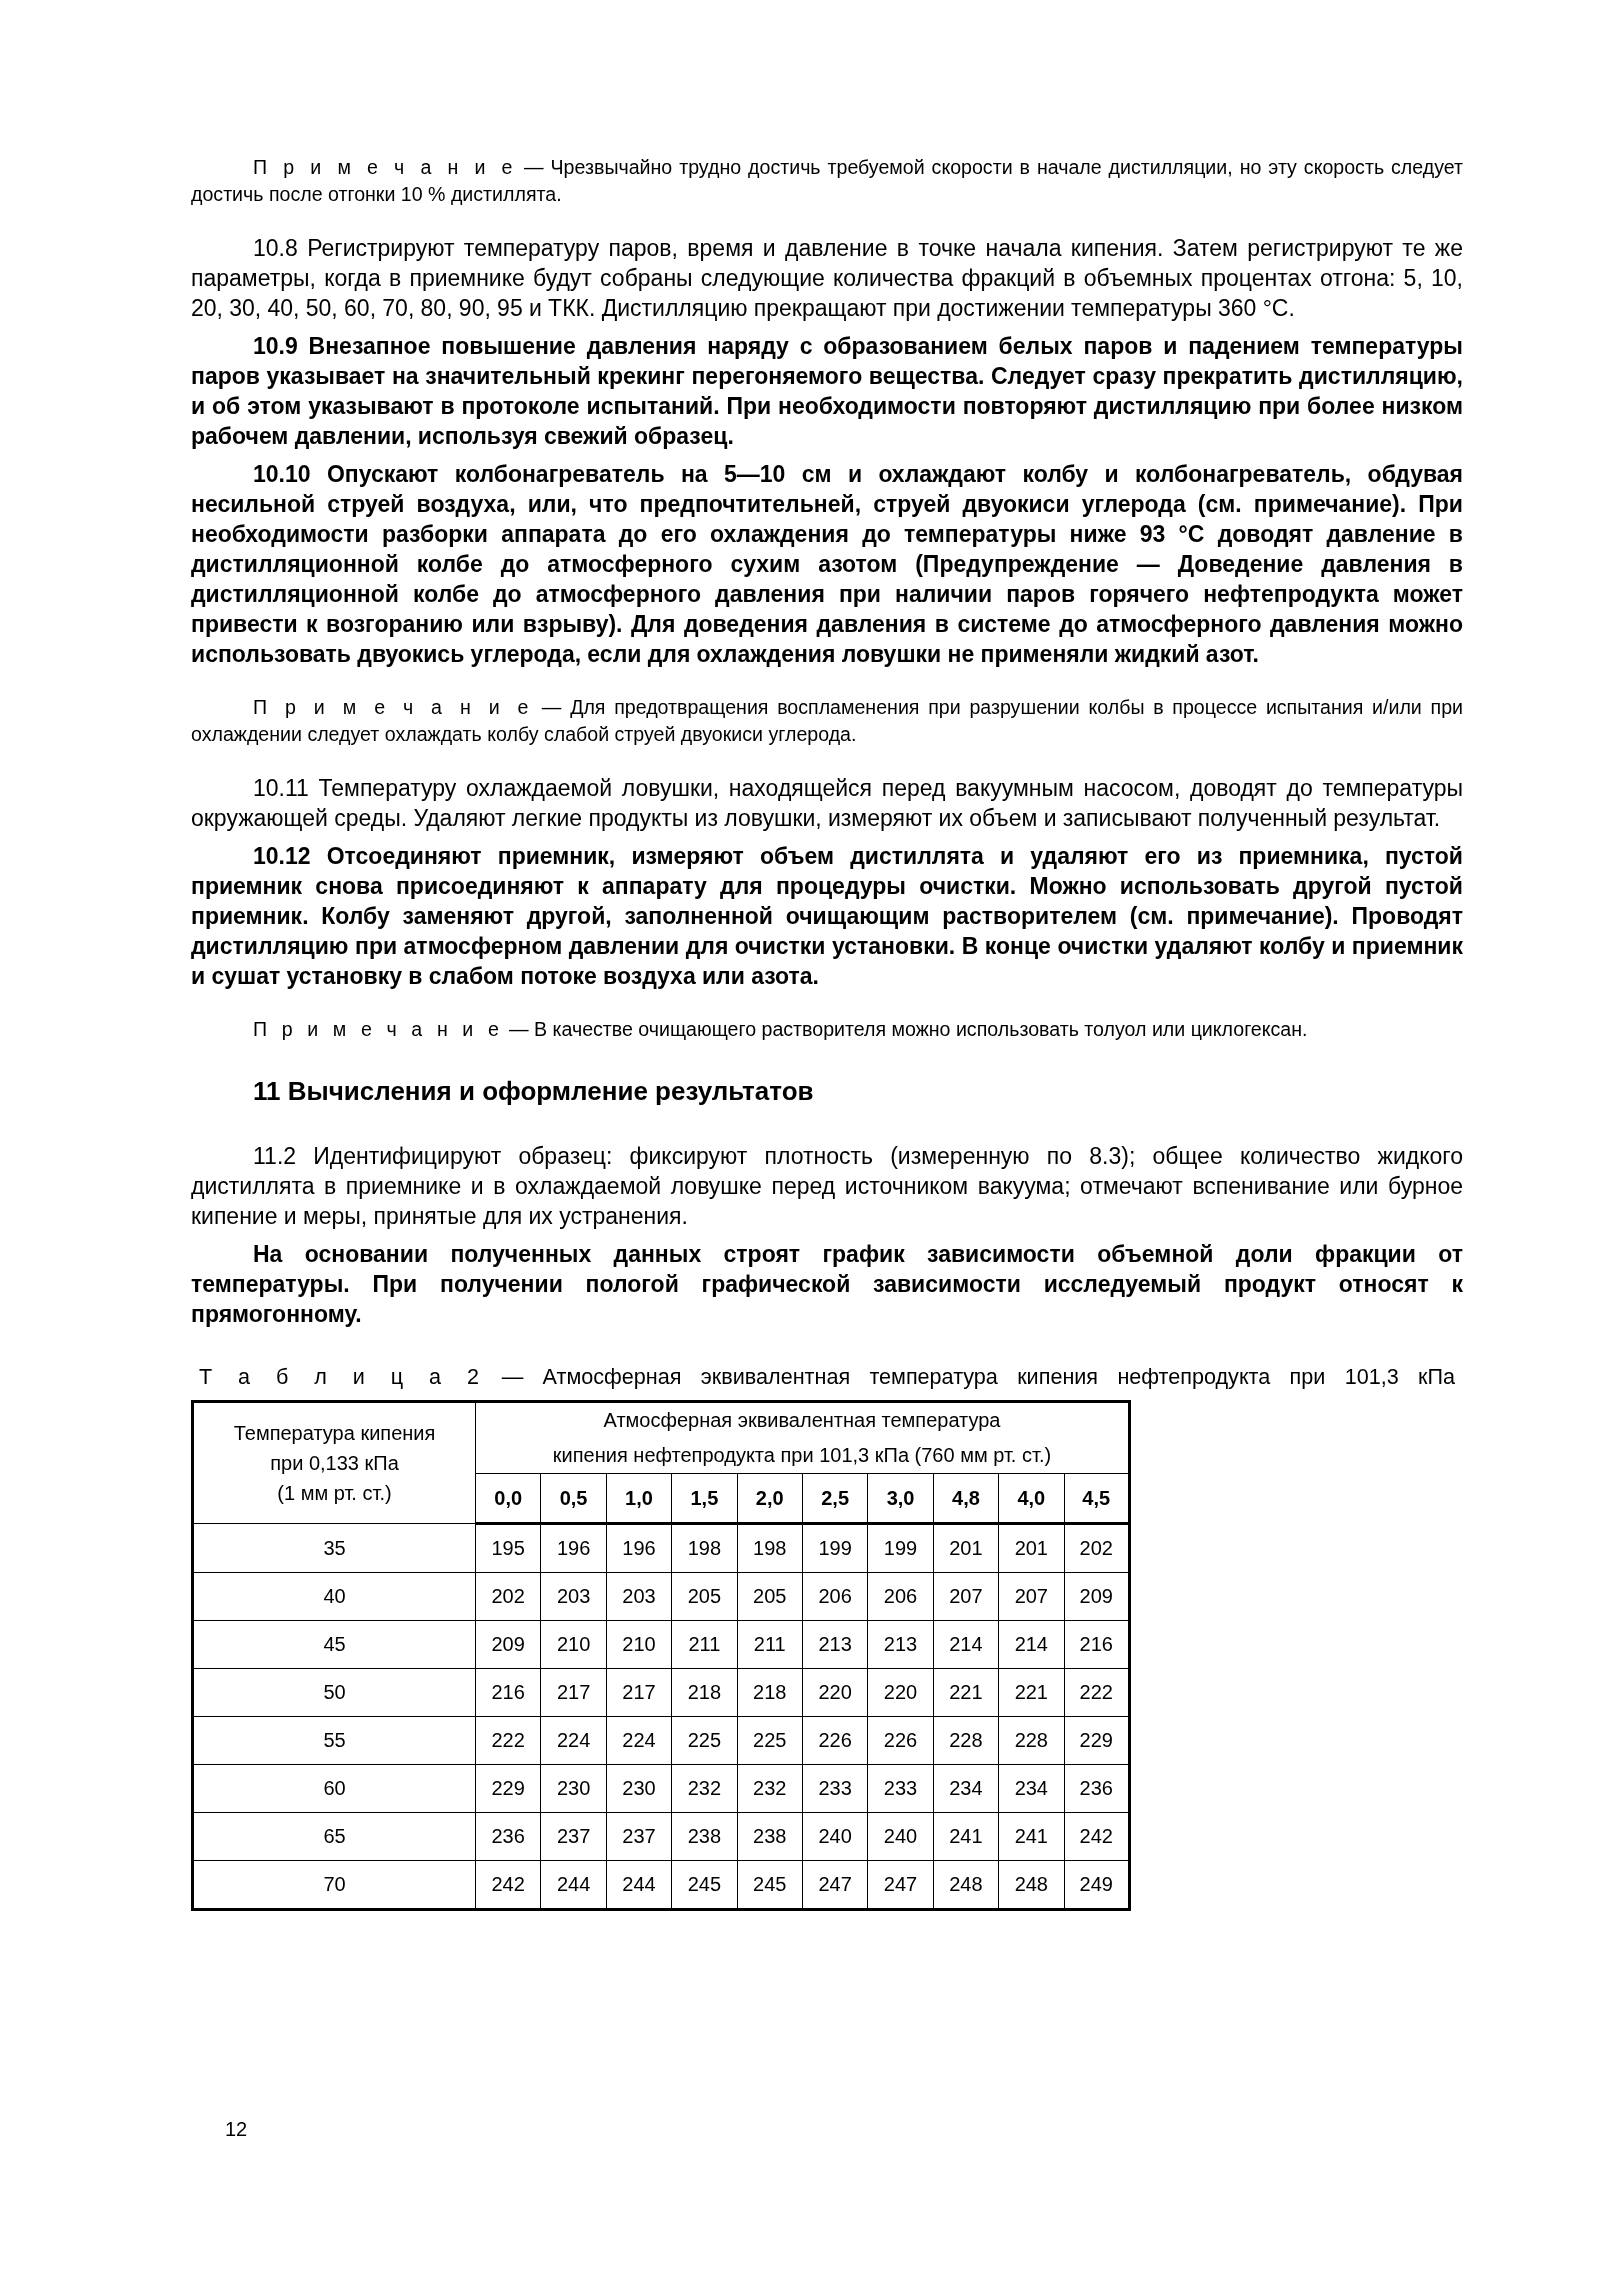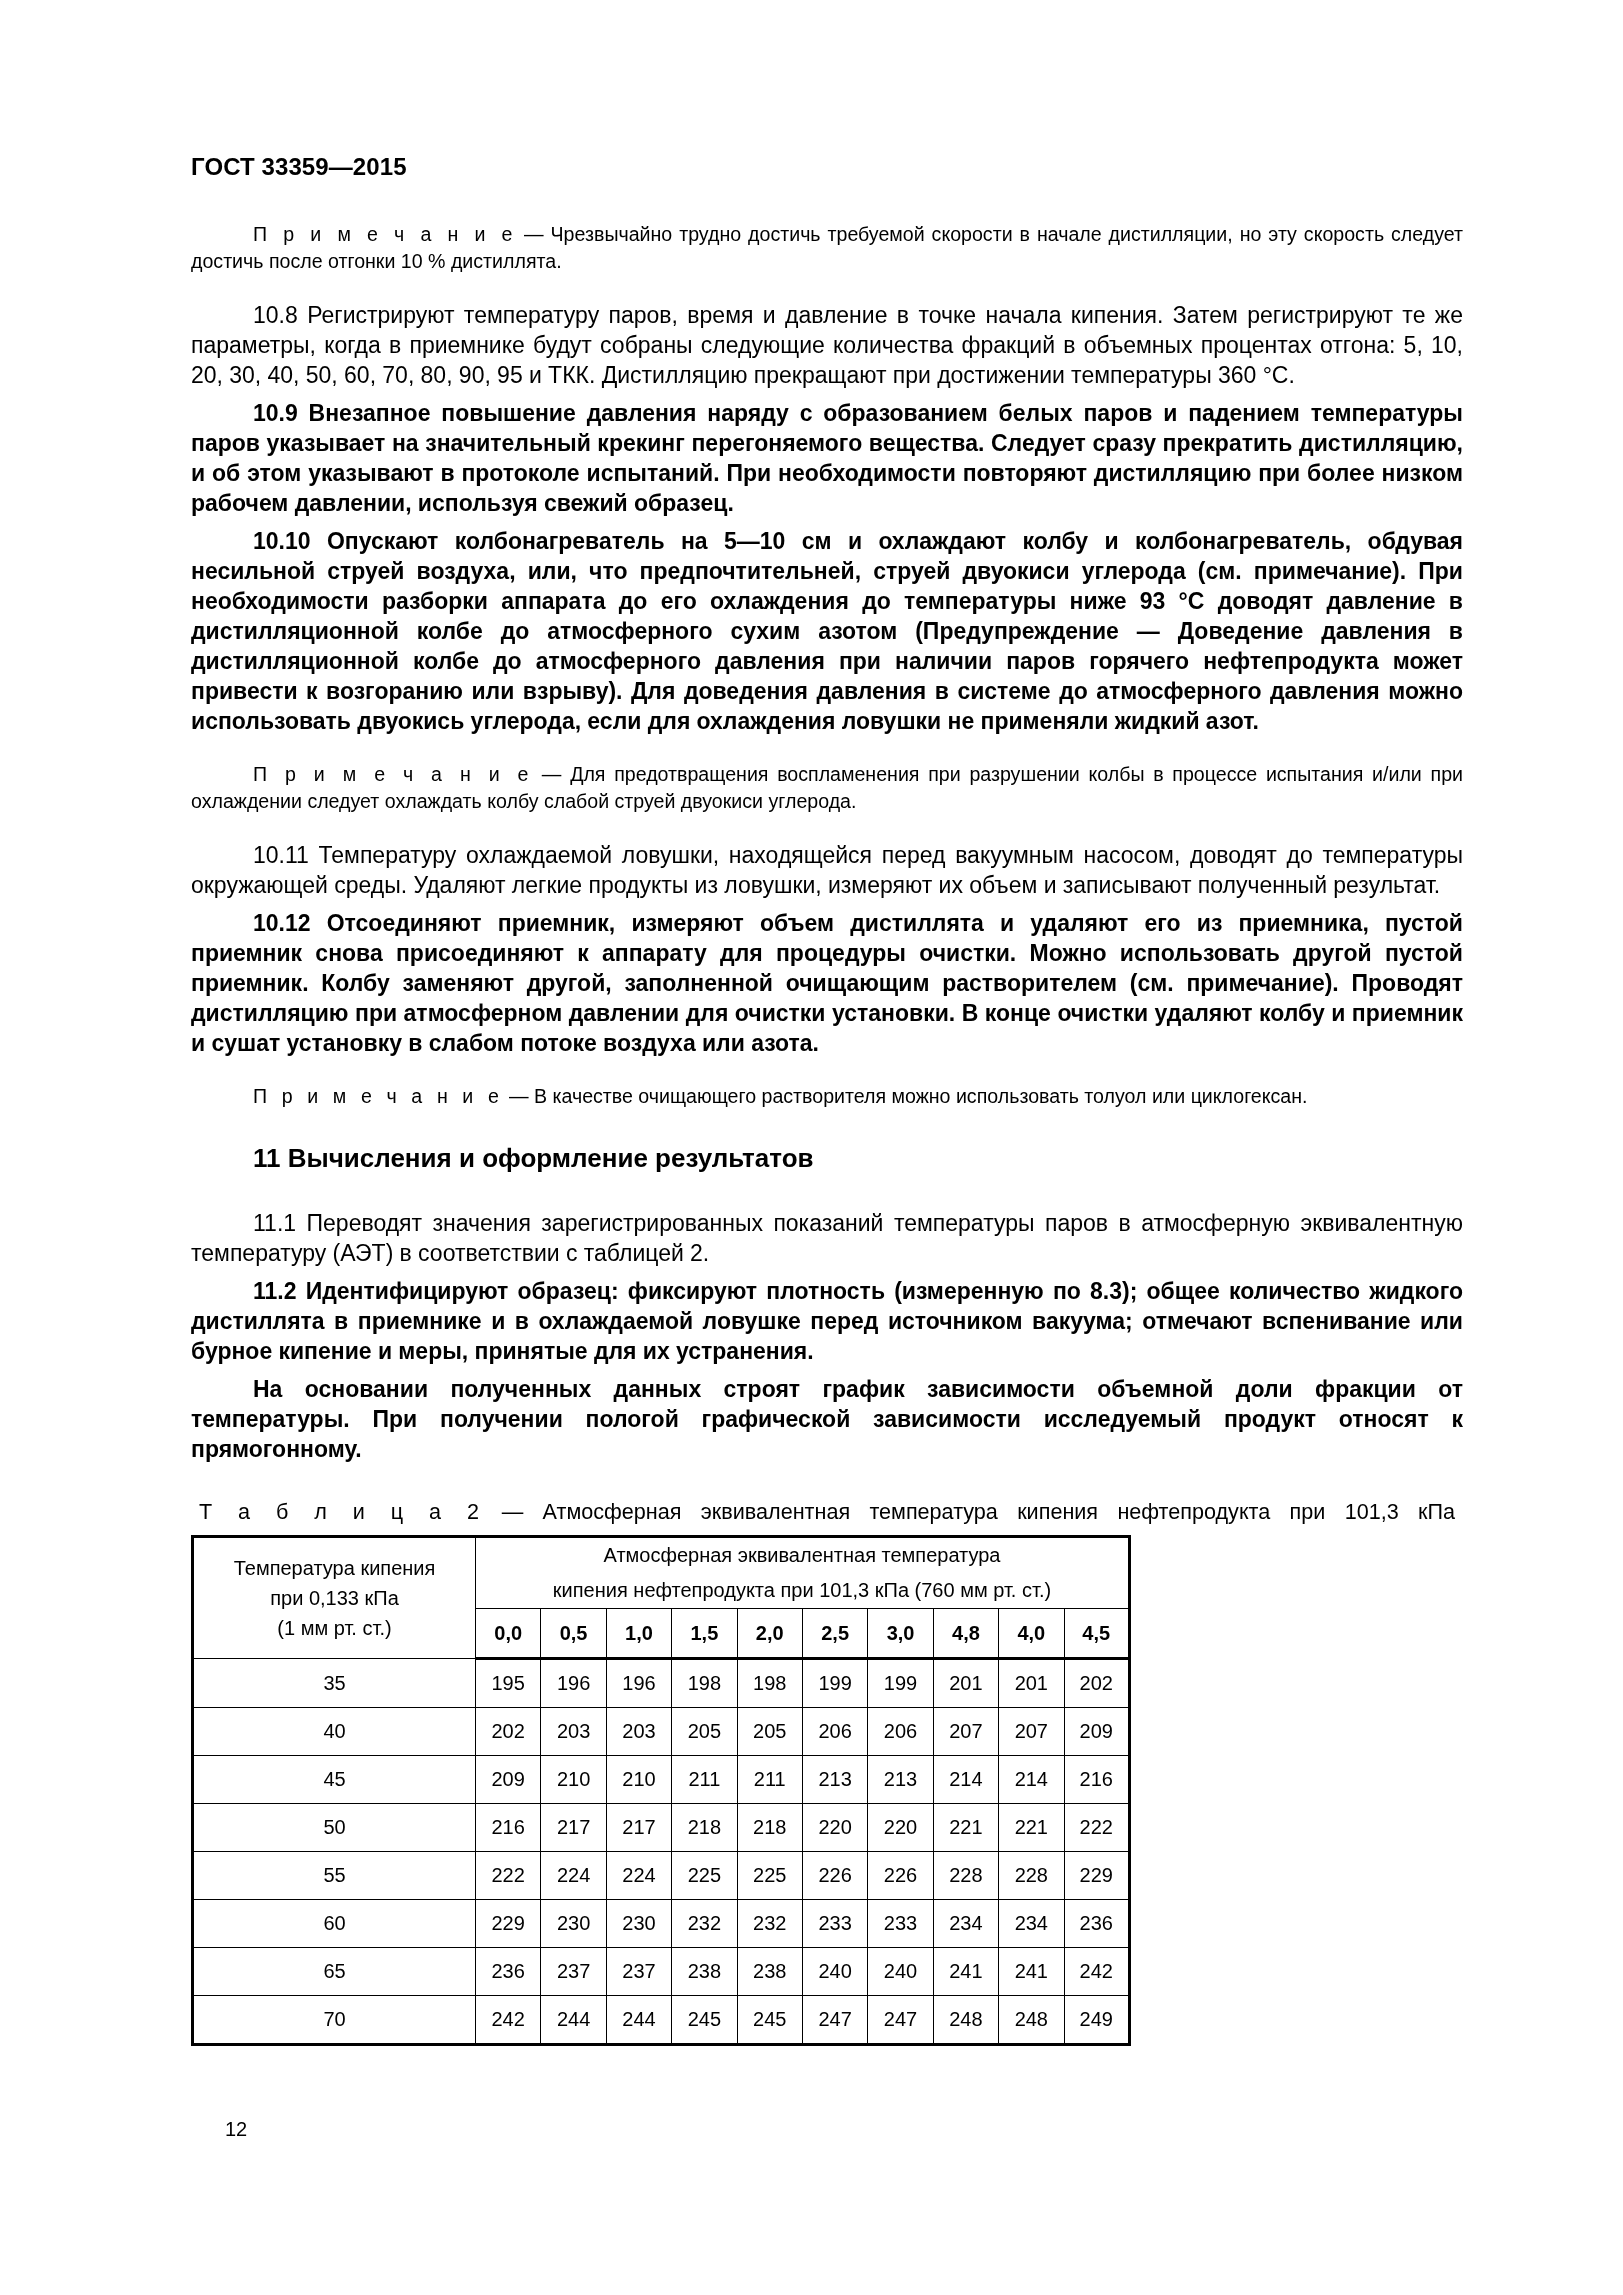--- a/index.html
+++ b/index.html
@@ -128,21 +128,20 @@
     margin-left: 23px;
   }
 </style>
 </head>
 <body>
 
 <div class="page">
 
   <div class="content">
 
-    <div class="doc-header">ГОСТ 33359—2015</div>
 
     <p class="note"><span class="note-label">П р и м е ч а н и е</span><span> — Чрезвычайно трудно достичь требуемой скорости в начале дистилляции, но эту скорость следует достичь после отгонки 10 % дистиллята.</span></p>
 
     <div class="spacer-md"></div>
 
     <p class="para">10.8 Регистрируют температуру паров, время и давление в точке начала кипения. Затем регистрируют те же параметры, когда в приемнике будут собраны следующие количества фракций в объемных процентах отгона: 5, 10, 20, 30, 40, 50, 60, 70, 80, 90, 95 и ТКК. Дистилляцию прекращают при достижении температуры 360 °С.</p>
     <p class="para">10.9 Внезапное повышение давления наряду с образованием белых паров и падением температуры паров указывает на значительный крекинг перегоняемого вещества. Следует сразу прекратить дистилляцию, и об этом указывают в протоколе испытаний. При необходимости повторяют дистилляцию при более низком рабочем давлении, используя свежий образец.</p>
 
     <p class="para"><span>10.10 Опускают колбонагреватель на 5—10 см и охлаждают колбу и колбонагреватель, обдувая несильной струей воздуха, или, что предпочтительней, струей двуокиси углерода (см. примечание). При необходимости разборки аппарата до его охлаждения до температуры ниже 93 °С доводят давление в дистилляционной колбе до атмосферного сухим азотом (</span><b>Предупреждение</b><span> — Доведение давления в дистилляционной колбе до атмосферного давления при наличии паров горячего нефтепродукта может привести к возгоранию или взрыву). Для доведения давления в системе до атмосферного давления можно использовать двуокись углерода, если для охлаждения ловушки не применяли жидкий азот.</span></p>
 
@@ -158,21 +157,20 @@
     <div class="spacer-md"></div>
 
     <p class="note"><span class="note-label">П р и м е ч а н и е</span><span> — В качестве очищающего растворителя можно использовать толуол или циклогексан.</span></p>
 
     <div class="spacer-lg"></div>
 
     <h2 class="section-heading">11 Вычисления и оформление результатов</h2>
 
     <div class="spacer-lg"></div>
 
-    <p class="para">11.1 Переводят значения зарегистрированных показаний температуры паров в атмосферную эквивалентную температуру (АЭТ) в соответствии с таблицей 2.</p>
     <p class="para">11.2 Идентифицируют образец: фиксируют плотность (измеренную по 8.3); общее количество жидкого дистиллята в приемнике и в охлаждаемой ловушке перед источником вакуума; отмечают вспенивание или бурное кипение и меры, принятые для их устранения.</p>
     <p class="para">На основании полученных данных строят график зависимости объемной доли фракции от температуры. При получении пологой графической зависимости исследуемый продукт относят к прямогонному.</p>
 
     <div class="spacer-md"></div>
 
     <p class="table-caption"><span class="caption-label">Т а б л и ц а  2</span><span> — Атмосферная эквивалентная температура кипения нефтепродукта при 101,3 кПа</span></p>
 
     <table class="aet">
       <thead>
         <tr>

